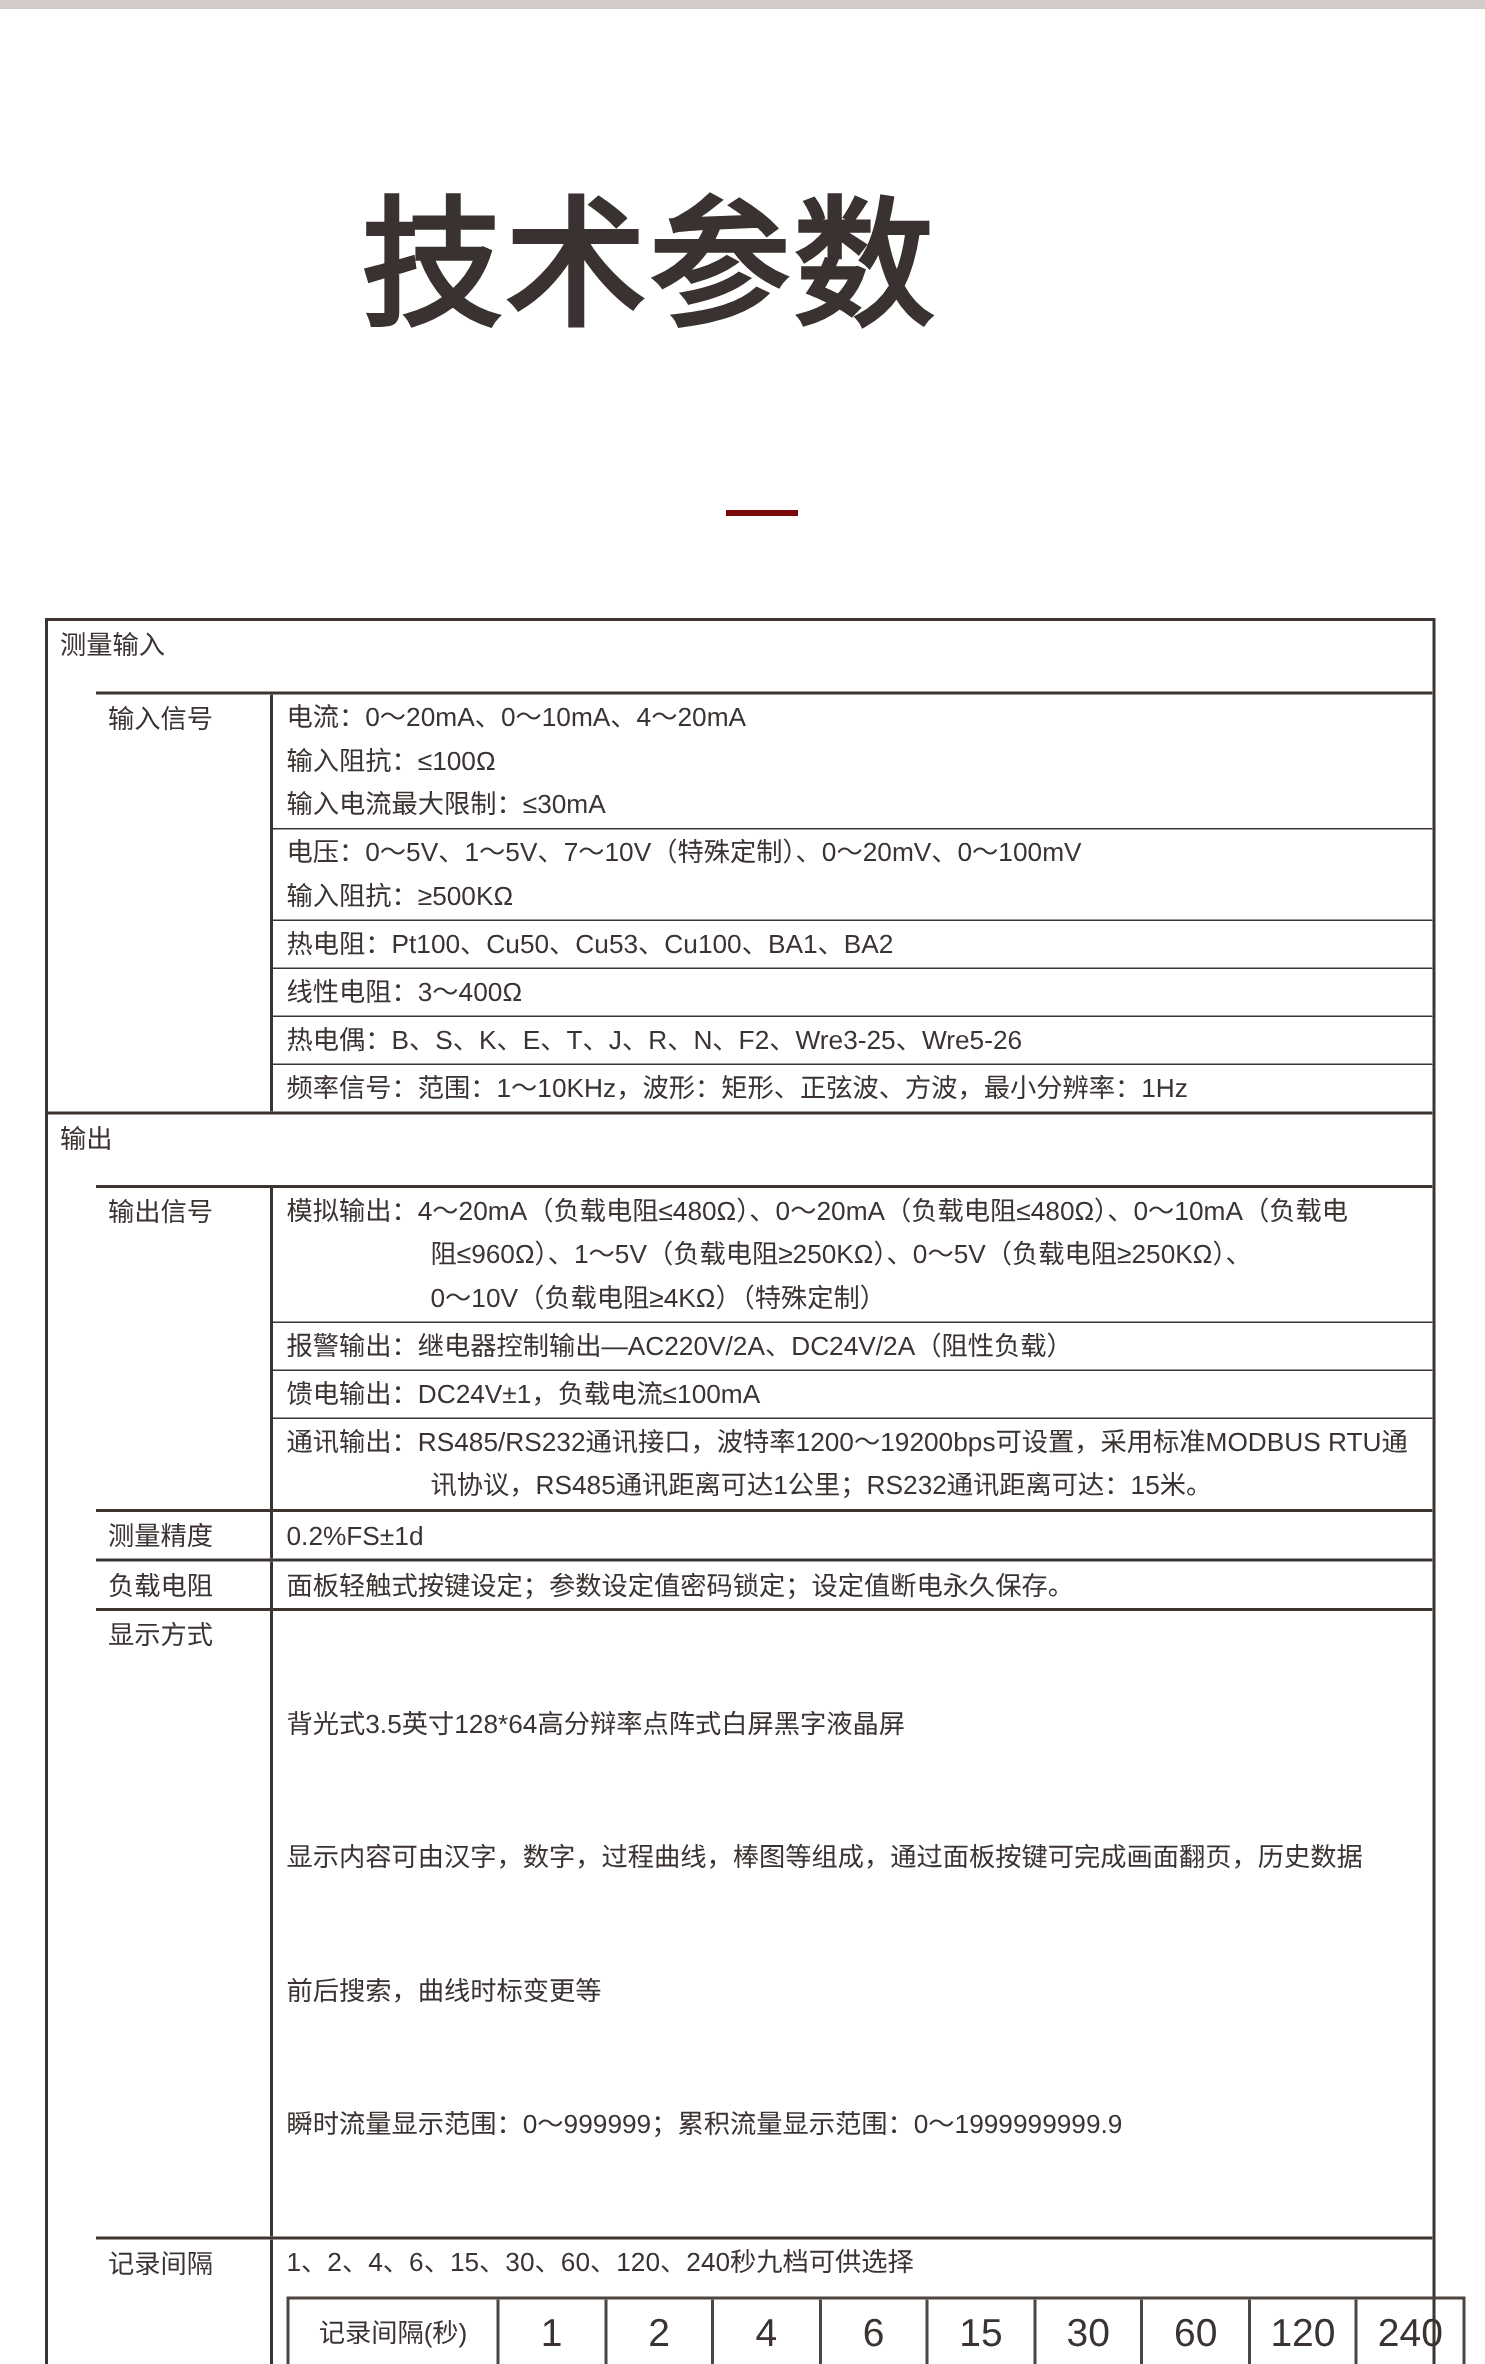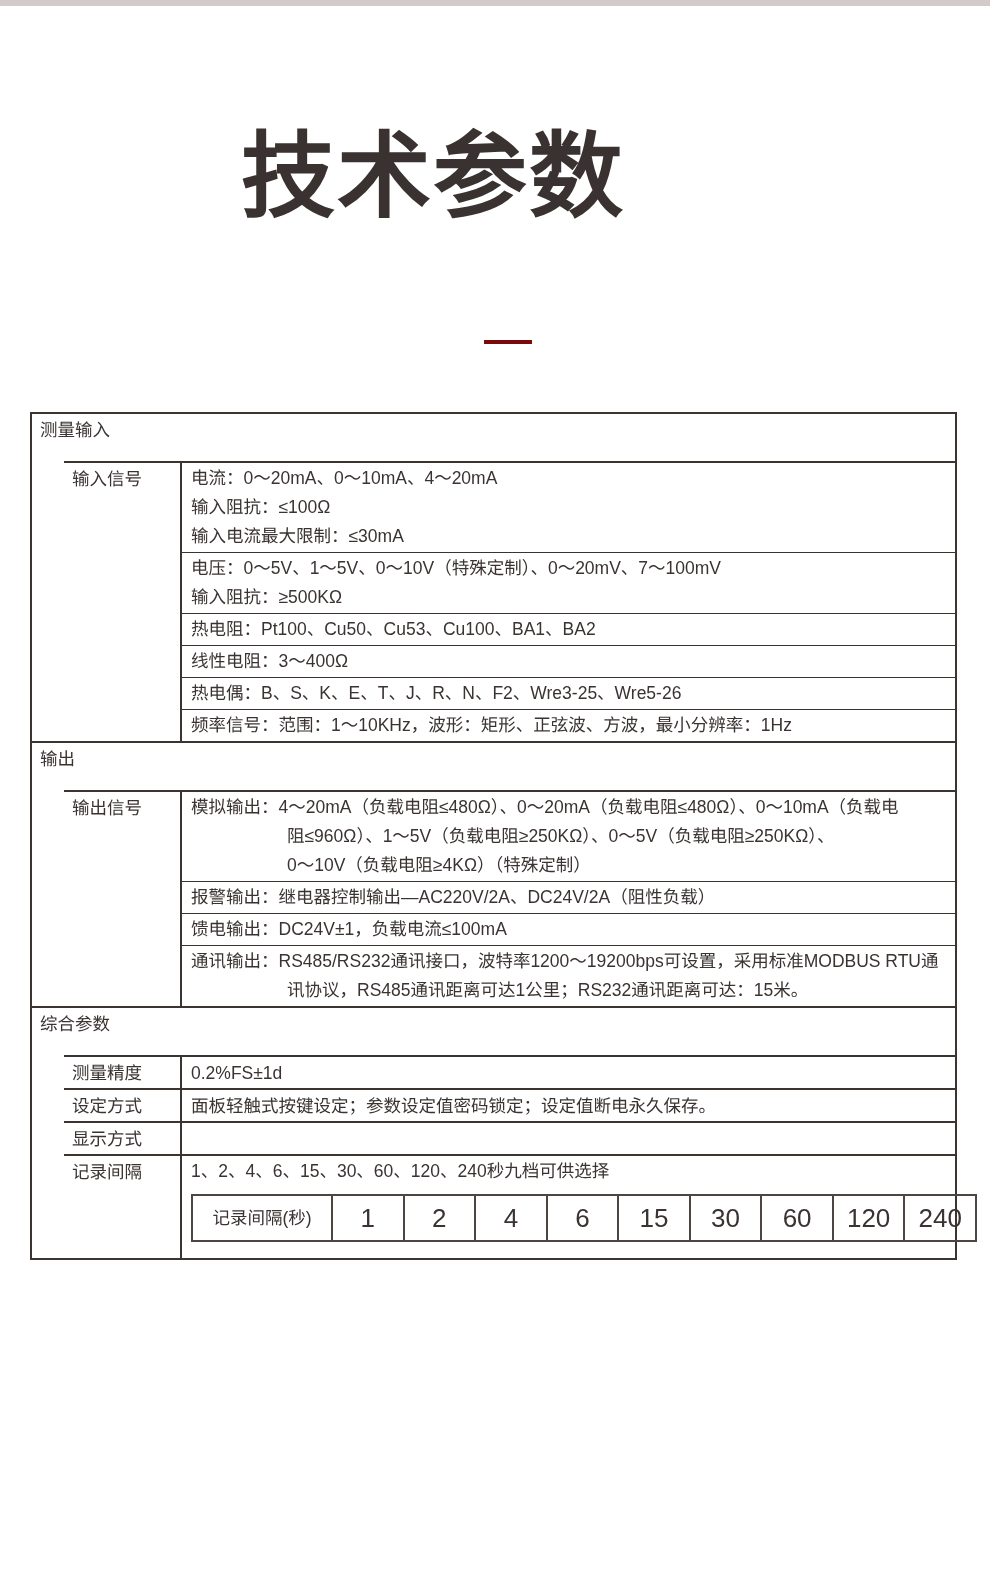--- a/index.html
+++ b/index.html
@@ -70,21 +70,21 @@
 
   <div class="flex-row">
     <div class="row-label">输入信号</div>
     <div class="group-content">
       <div class="sub-cell">
         <div class="ln">电流：0～20mA、0～10mA、4～20mA</div>
         <div class="ln">输入阻抗：≤100Ω</div>
         <div class="ln">输入电流最大限制：≤30mA</div>
       </div>
       <div class="sub-cell">
-        <div class="ln">电压：0～5V、1～5V、0～10V（特殊定制）、0～20mV、7～100mV</div>
+        <div class="ln">电压：0～5V、1～5V、7～10V（特殊定制）、0～20mV、0～100mV</div>
         <div class="ln">输入阻抗：≥500KΩ</div>
       </div>
       <div class="sub-cell">
         <div class="ln">热电阻：Pt100、Cu50、Cu53、Cu100、BA1、BA2</div>
       </div>
       <div class="sub-cell">
         <div class="ln">线性电阻：3～400Ω</div>
       </div>
       <div class="sub-cell">
         <div class="ln">热电偶：B、S、K、E、T、J、R、N、F2、Wre3-25、Wre5-26</div>
@@ -111,34 +111,39 @@
       <div class="sub-cell">
         <div class="ln">馈电输出：DC24V±1，负载电流≤100mA</div>
       </div>
       <div class="sub-cell">
         <div class="ln">通讯输出：RS485/RS232通讯接口，波特率1200～19200bps可设置，采用标准MODBUS RTU通</div>
         <div class="ln cont">讯协议，RS485通讯距离可达1公里；RS232通讯距离可达：15米。</div>
       </div>
     </div>
   </div>
 
-  <div class="sec-row">综合参数</div>
 
   <div class="flex-row">
     <div class="row-label">测量精度</div>
     <div class="row-value">0.2%FS±1d</div>
   </div>
 
   <div class="flex-row">
-    <div class="row-label">设定方式</div>
+    <div class="row-label">负载电阻</div>
     <div class="row-value">面板轻触式按键设定；参数设定值密码锁定；设定值断电永久保存。</div>
   </div>
 
   <div class="flex-row">
     <div class="row-label">显示方式</div>
+    <div class="row-value multi">
+      <div class="ln">背光式3.5英寸128*64高分辩率点阵式白屏黑字液晶屏</div>
+      <div class="ln">显示内容可由汉字，数字，过程曲线，棒图等组成，通过面板按键可完成画面翻页，历史数据</div>
+      <div class="ln">前后搜索，曲线时标变更等</div>
+      <div class="ln">瞬时流量显示范围：0～999999；累积流量显示范围：0～1999999999.9</div>
+    </div>
   </div>
 
   <div class="flex-row">
     <div class="row-label">记录间隔</div>
     <div class="rec-content">
       <div class="rec-intro">1、2、4、6、15、30、60、120、240秒九档可供选择</div>
       <div class="rtable">
         <div class="rcell rlabel">记录间隔(秒)</div>
         <div class="rcell">1</div>
         <div class="rcell">2</div>

